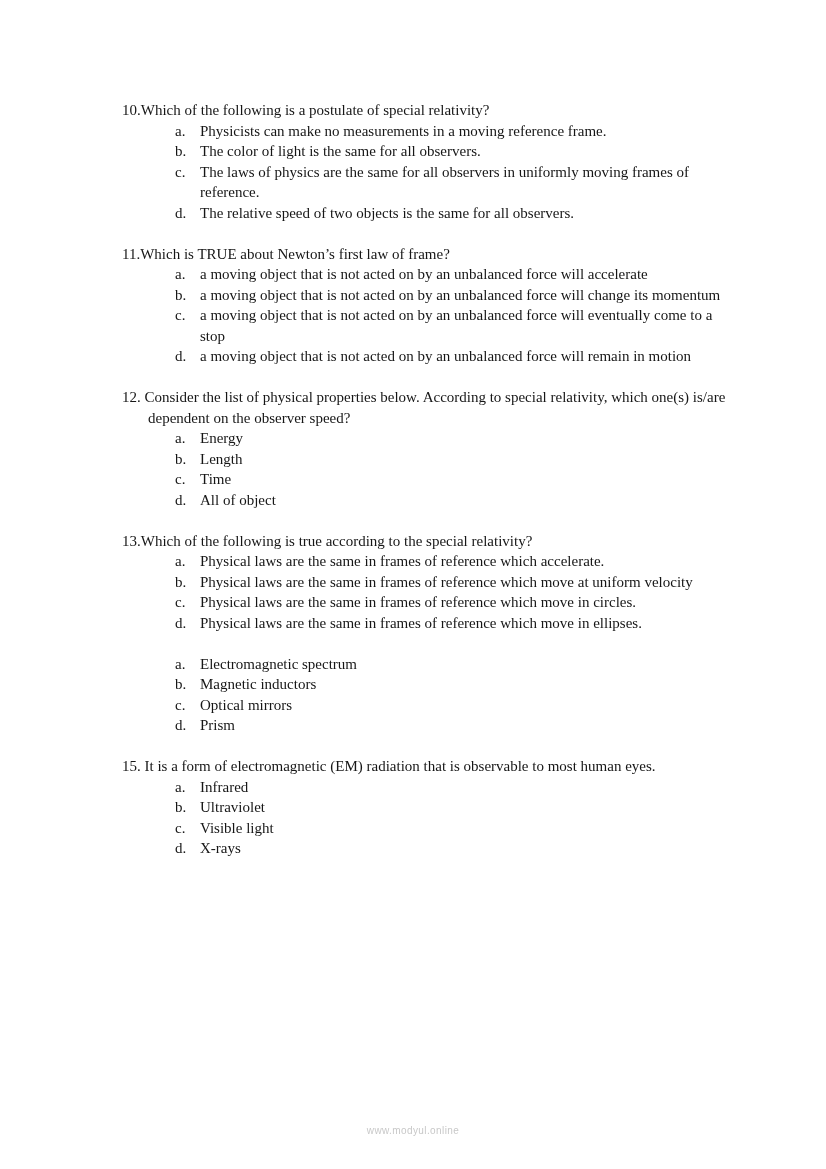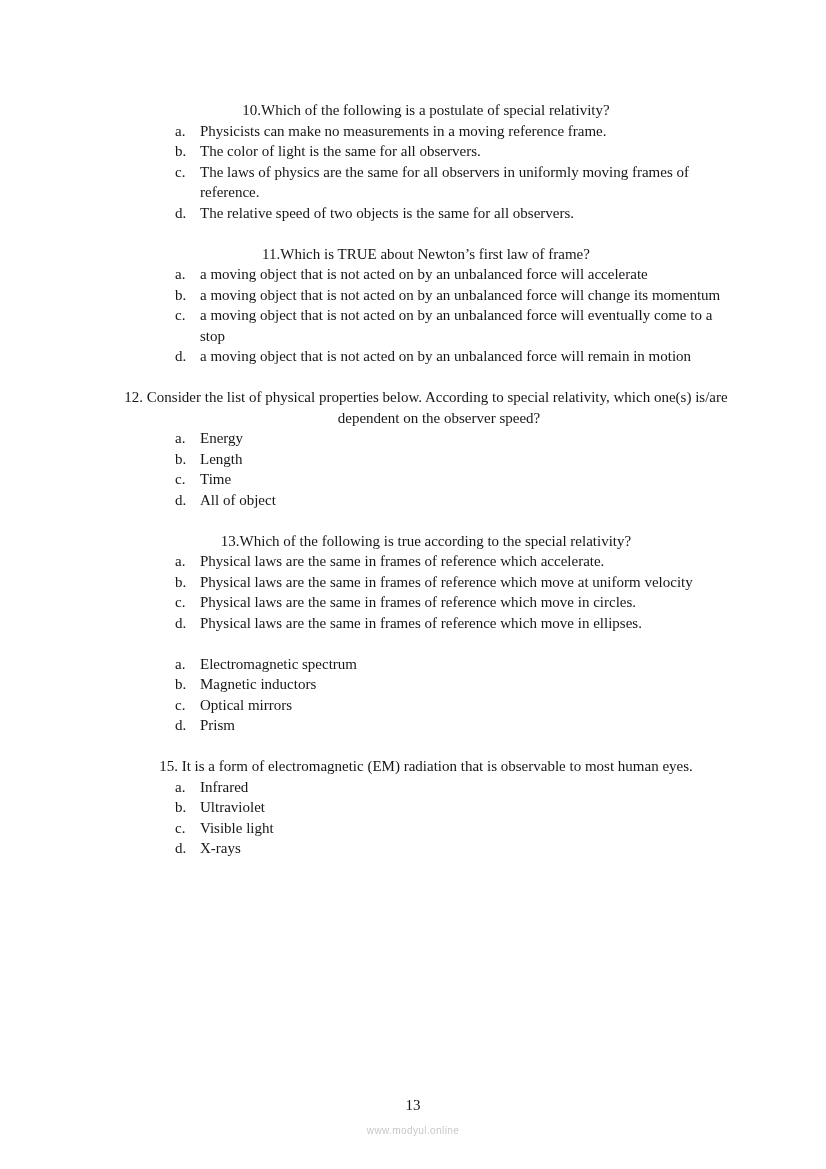--- a/index.html
+++ b/index.html
@@ -21,21 +21,20 @@
     position: absolute;
     inset: 0;
     padding: 100px 96px 0 0;
   }
   .question {
     margin-bottom: 20.5px;
   }
   .q-head {
     margin: 0 0 0 148px;
     text-indent: -26px;
-    text-align: center;
   }
   .options {
     margin-left: 175px;
   }
   .option {
     display: flex;
     align-items: flex-start;
   }
   .opt-letter {
     flex: 0 0 25px;
@@ -212,17 +211,16 @@
 
   <div class="option">
     <span class="opt-letter">d.</span>
     <span class="opt-text">X-rays</span>
   </div>
 </div>
   </section>
 </main>
 
   <footer class="footer">
-    <div class="page-number">13</div>
     <div class="watermark">www.modyul.online</div>
   </footer>
 
 </div>
 
 </body></html>

